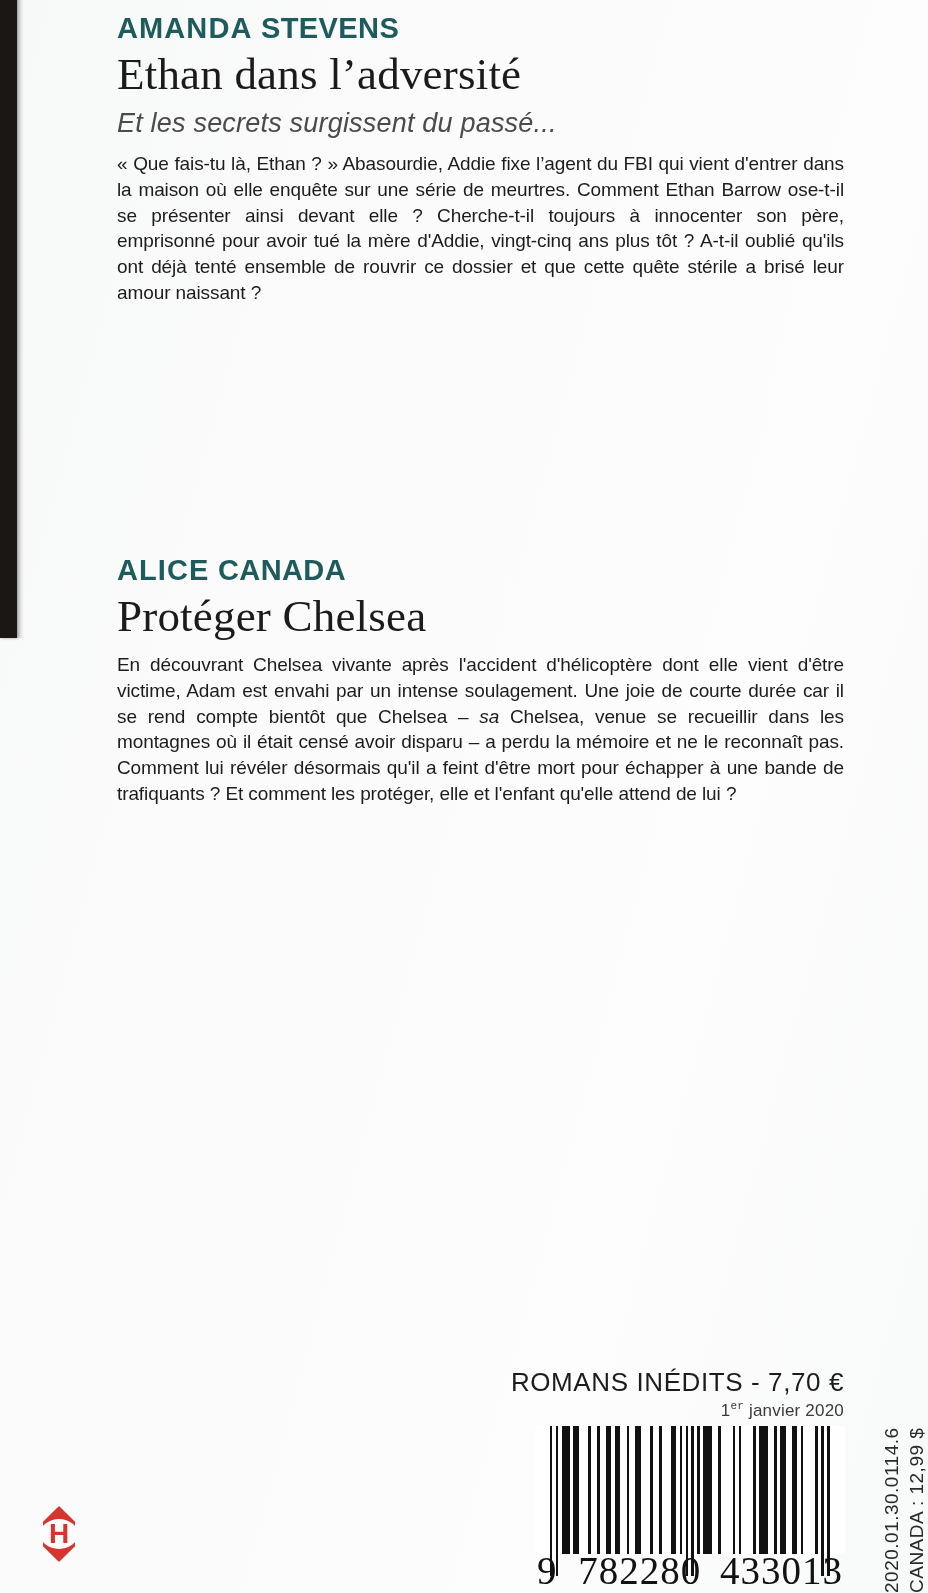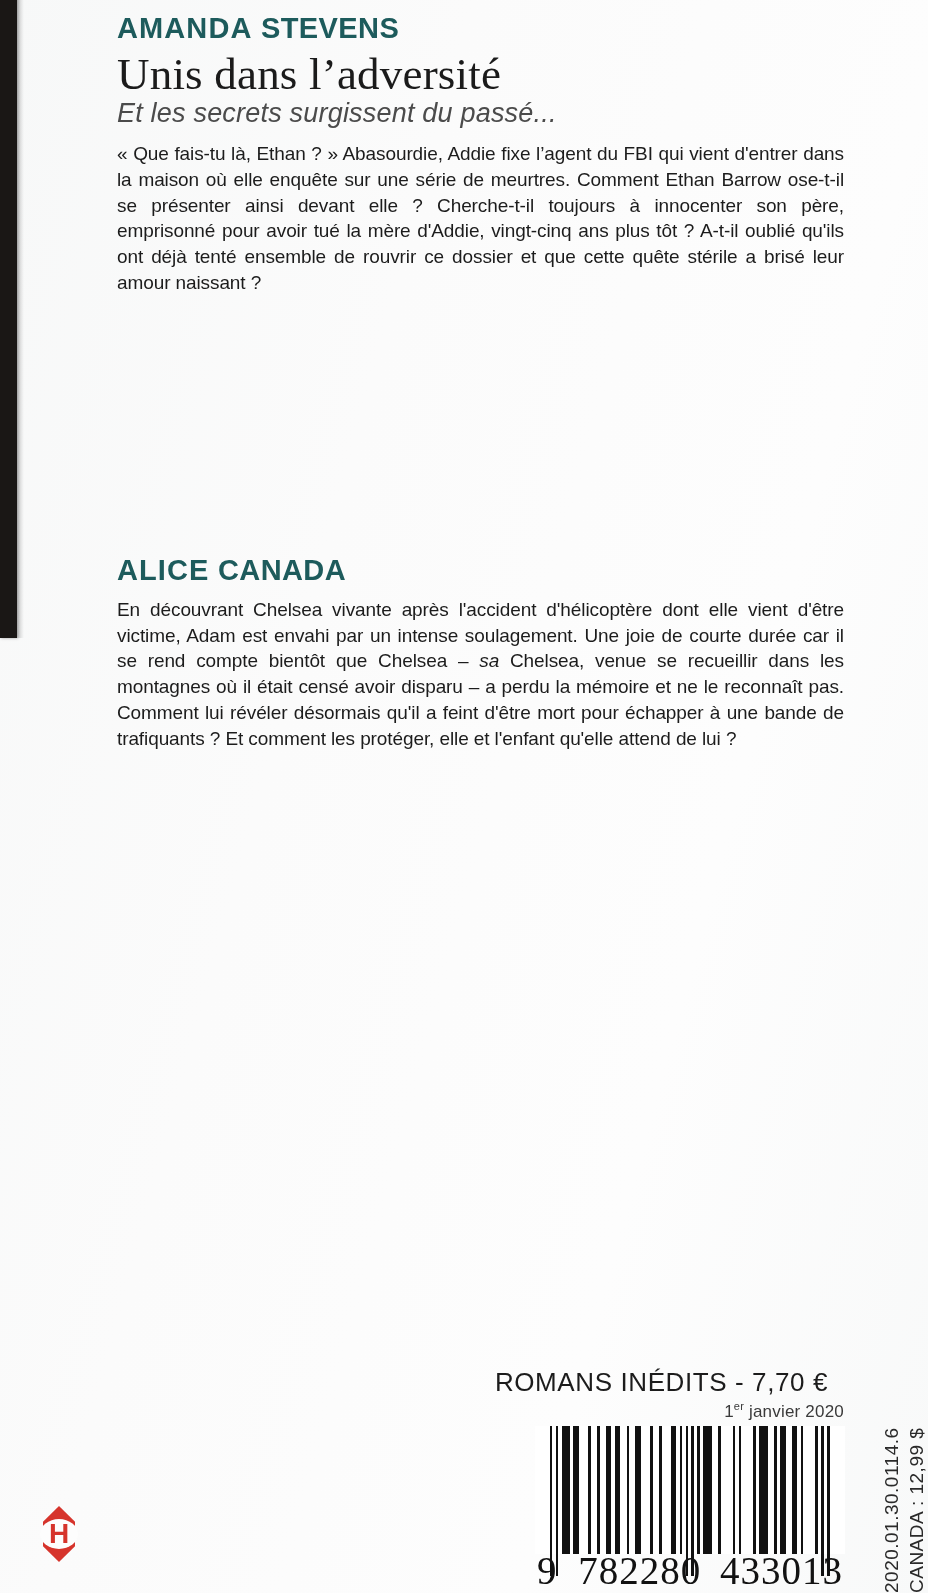--- a/index.html
+++ b/index.html
@@ -61,20 +61,21 @@
     font-weight: normal;
     margin-top: 8px;
     letter-spacing: 0.2px;
   }
 
   .tagline {
     font-family: "Liberation Sans", sans-serif;
     font-style: italic;
     font-size: 27px;
     color: #4b4b4b;
+    margin-top: 10px;
     letter-spacing: 0.2px;
   }
 
   .blurb {
     font-family: "Liberation Sans", sans-serif;
     font-size: 19px;
     line-height: 1.355;
     color: #1c1c1c;
     text-align: justify;
     text-justify: inter-word;
@@ -82,39 +83,39 @@
     letter-spacing: -0.1px;
   }
   .blurb i { font-style: italic; }
 
   .block-1 { position: absolute; left: 117px; top: 14px; width: 727px; }
   .block-2 { position: absolute; left: 117px; top: 556px; width: 727px; }
 
   
   .price-line {
     position: absolute;
-    right: 100px;
+    right: 84px;
     top: 1367px;
     font-size: 26px;
     color: #1c1c1c;
     letter-spacing: 0.6px;
     font-family: "Liberation Sans", sans-serif;
     white-space: nowrap;
   }
   .date-line {
     position: absolute;
     right: 84px;
     top: 1400px;
     font-size: 17px;
     color: #3a3a3a;
     letter-spacing: 0.2px;
     font-family: "Liberation Sans", sans-serif;
     white-space: nowrap;
   }
-  .date-line sup { font-size: 11px; vertical-align: super; }
+  .date-line sup { font-size: 11px; vertical-align: super; font-family: Liberation Mono, monospace; }
 
   
   .barcode-wrap {
     position: absolute;
     left: 535px;
     top: 1426px;
     width: 310px;
     height: 167px;
   }
   .barcode-bars {
@@ -233,30 +234,31 @@
 <div id="cover">
 
   <div class="spine-edge"></div>
   <div class="spine-edge-shadow"></div>
 
   <div class="block-1">
     <div class="author">
       <span class="first">AMANDA</span>
       <span>STEVENS</span>
     </div>
-    <div class="title">Unis dans l’adversité</div>
+    <div class="title">Ethan dans l’adversité</div>
     <div class="tagline">Et les secrets surgissent du passé...</div>
     <div class="blurb">« Que fais-tu là, Ethan ? » Abasourdie, Addie fixe l’agent du FBI qui vient d'entrer dans la maison où elle enquête sur une série de meurtres. Comment Ethan Barrow ose-t-il se présenter ainsi devant elle ? Cherche-t-il toujours à innocenter son père, emprisonné pour avoir tué la mère d'Addie, vingt-cinq ans plus tôt ? A-t-il oublié qu'ils ont déjà tenté ensemble de rouvrir ce dossier et que cette quête stérile a brisé leur amour naissant ?</div>
   </div>
 
   <div class="block-2">
     <div class="author">
       <span class="first">ALICE</span>
       <span>CANADA</span>
     </div>
+    <div class="title">Protéger Chelsea</div>
     <div class="blurb"><span>En découvrant Chelsea vivante après l'accident d'hélicoptère dont elle vient d'être victime, Adam est envahi par un intense soulagement. Une joie de courte durée car il se rend compte bientôt que Chelsea – </span><i>sa</i><span> Chelsea, venue se recueillir dans les montagnes où il était censé avoir disparu – a perdu la mémoire et ne le reconnaît pas. Comment lui révéler désormais qu'il a feint d'être mort pour échapper à une bande de trafiquants ? Et comment les protéger, elle et l'enfant qu'elle attend de lui ?</span></div>
   </div>
 
   <div class="price-line">ROMANS INÉDITS - 7,70 €</div>
 
   <div class="date-line"><span>1</span><sup>er</sup><span> janvier 2020</span></div>
 
   <div class="barcode-wrap">
     <div class="barcode-bars" id="barcode-bars">
         <span class="tall" style="left: 14.7619px; width: 2.70238px;"></span>

